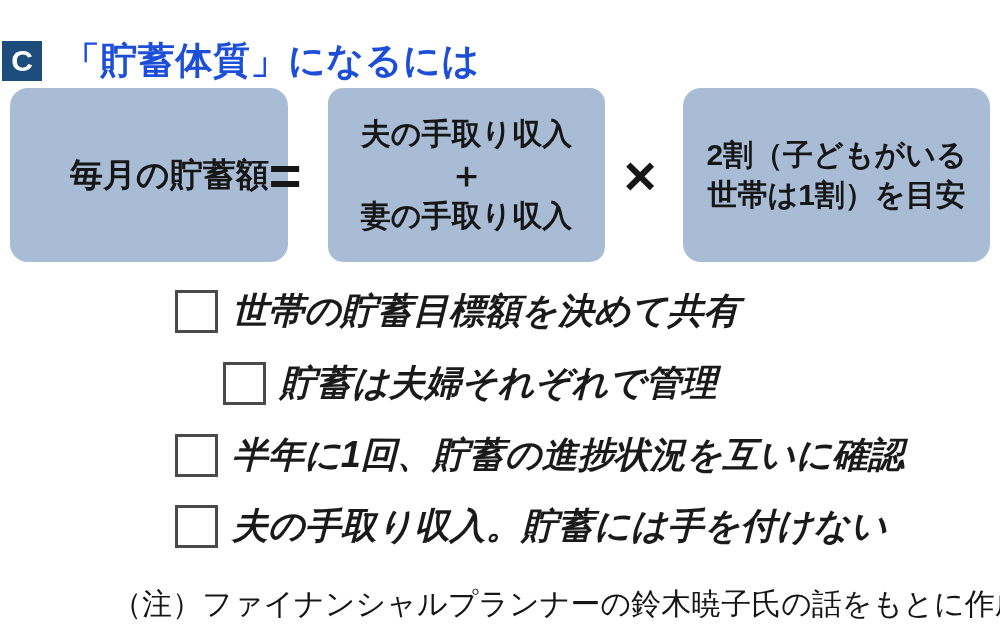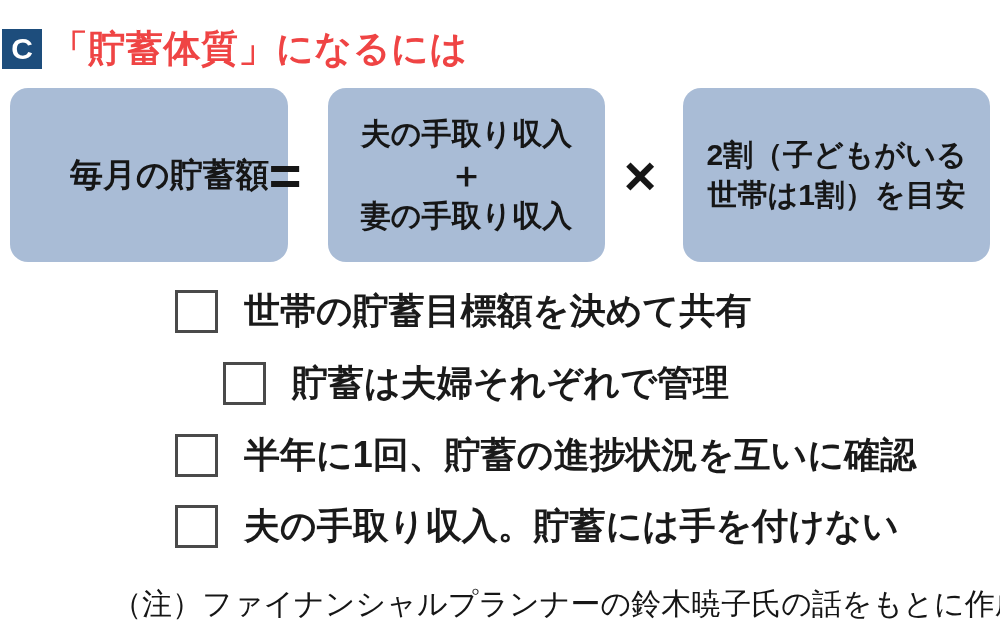--- a/index.html
+++ b/index.html
@@ -32,24 +32,24 @@
     background: #1d4d7c;
     color: #ffffff;
     font-size: 30px;
     font-weight: bold;
     display: flex;
     align-items: center;
     justify-content: center;
     flex: none;
   }
   .title {
-    margin: 0;
+    margin: 12px;
     font-size: 37px;
     font-weight: 800;
-    color: #ef4444;
+    color: #1d4ed8;
     white-space: nowrap;
     letter-spacing: 0.5px;
   }
 
   
   .formula {
     position: absolute;
     left: 0;
     top: 88px;
     width: 1000px;
@@ -63,21 +63,21 @@
     border-radius: 18px;
     display: flex;
     flex-direction: column;
     align-items: center;
     justify-content: center;
     text-align: center;
     font-weight: 700;
     color: #161616;
   }
   .box1 { left: 10px;  width: 237px; font-size: 33px; padding-left: 41px; }
-  .box2 { left: 328px; width: 277px; font-size: 30px; line-height: 44px; }
+  .box2 { left: 328px; width: 277px; font-size: 30px; line-height: 44px; border-radius: 15px; }
   .box2 .plus { font-size: 36px; line-height: 38px; font-weight: 800; }
   .box3 { left: 683px; width: 307px; font-size: 30px; line-height: 40px; align-items: center; }
   .op {
     position: absolute;
     top: 0;
     height: 174px;
     display: flex;
     align-items: center;
     justify-content: center;
     font-weight: 800;
@@ -86,21 +86,22 @@
   .equals { left: 252px; width: 66px; font-size: 56px; }
   .times  { left: 600px; width: 80px; font-size: 56px; }
 
   
   .check-row {
     position: absolute;
     left: 175px;
     height: 44px;
     display: flex;
     align-items: center;
-    gap: 26px;
+    gap: 14px;
+    font-style: italic;
   }
   .row-0 { top: 289px; }
   .row-1 { top: 361px; padding-left: 48px; }
   .row-2 { top: 433px; }
   .row-3 { top: 504px; }
   .checkbox {
     width: 37px;
     height: 37px;
     border: 3px solid #4a4a4a;
     background: #ffffff;

